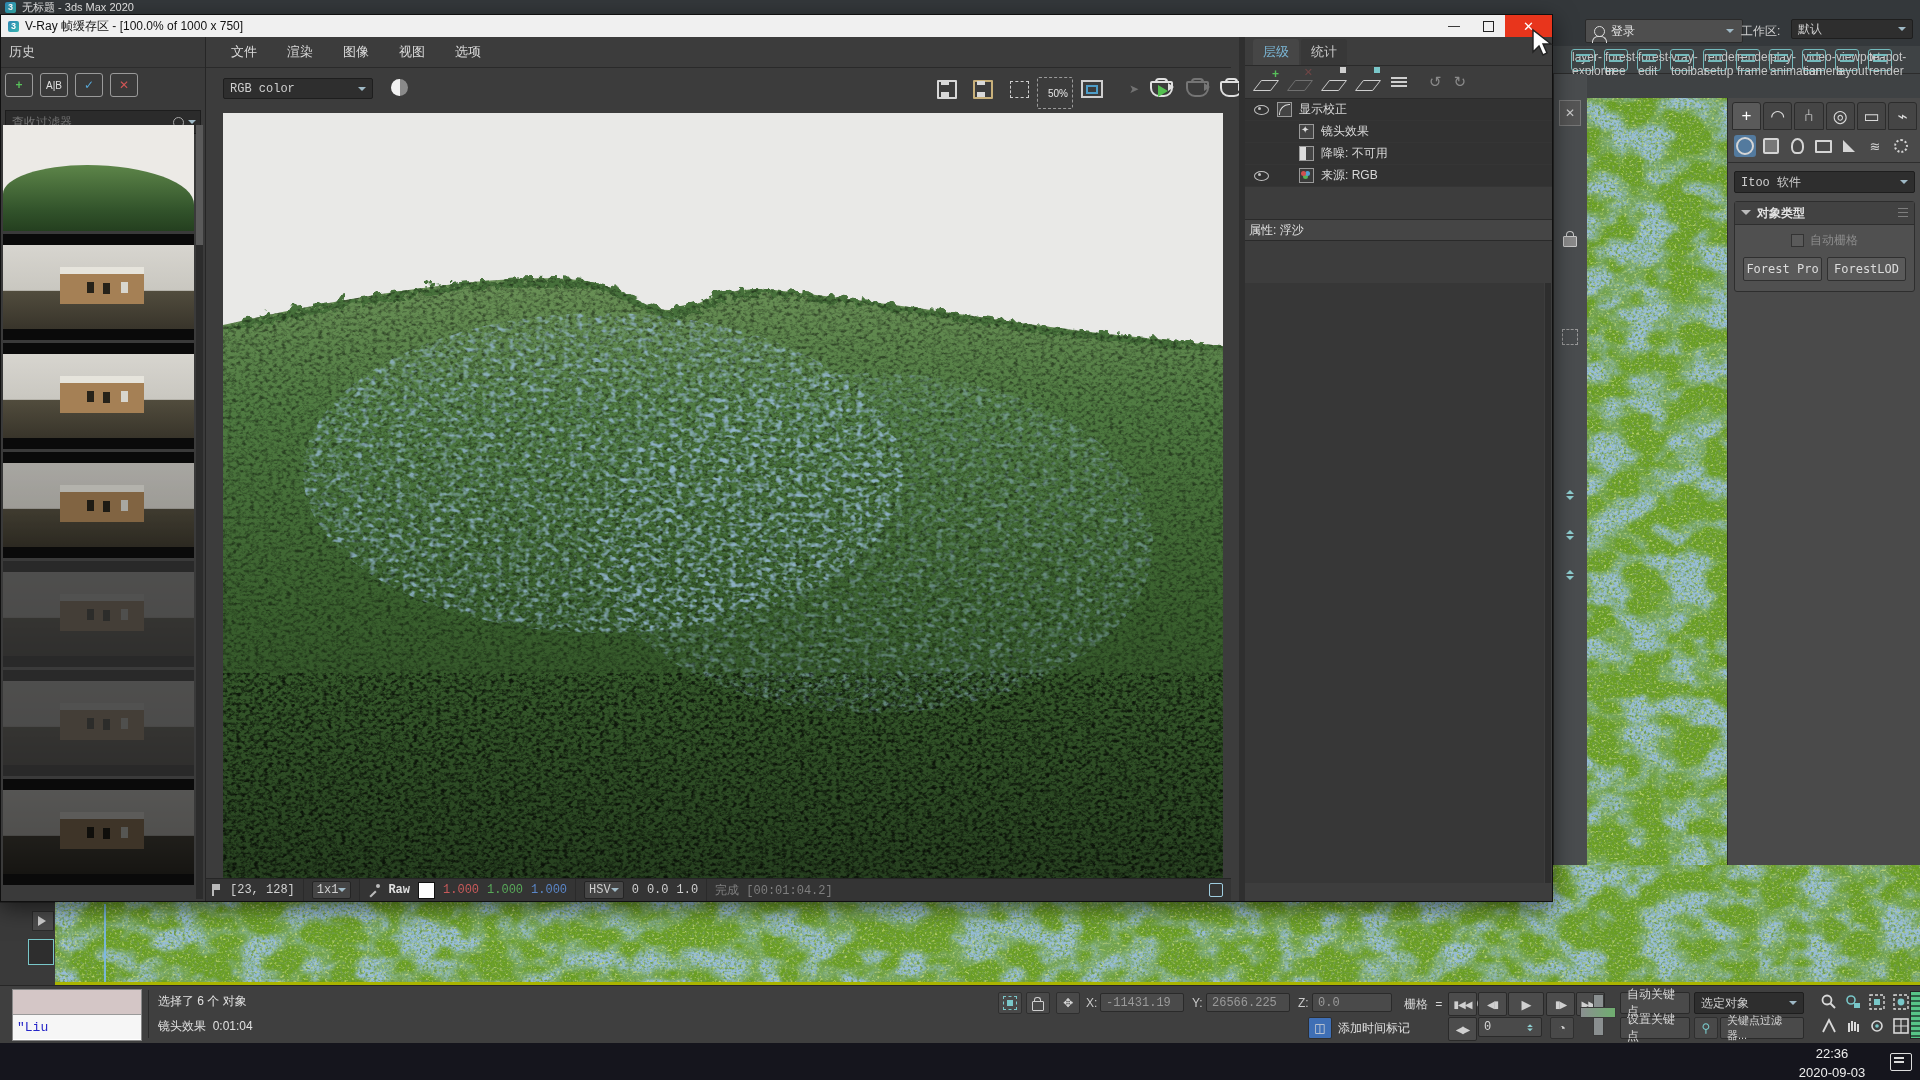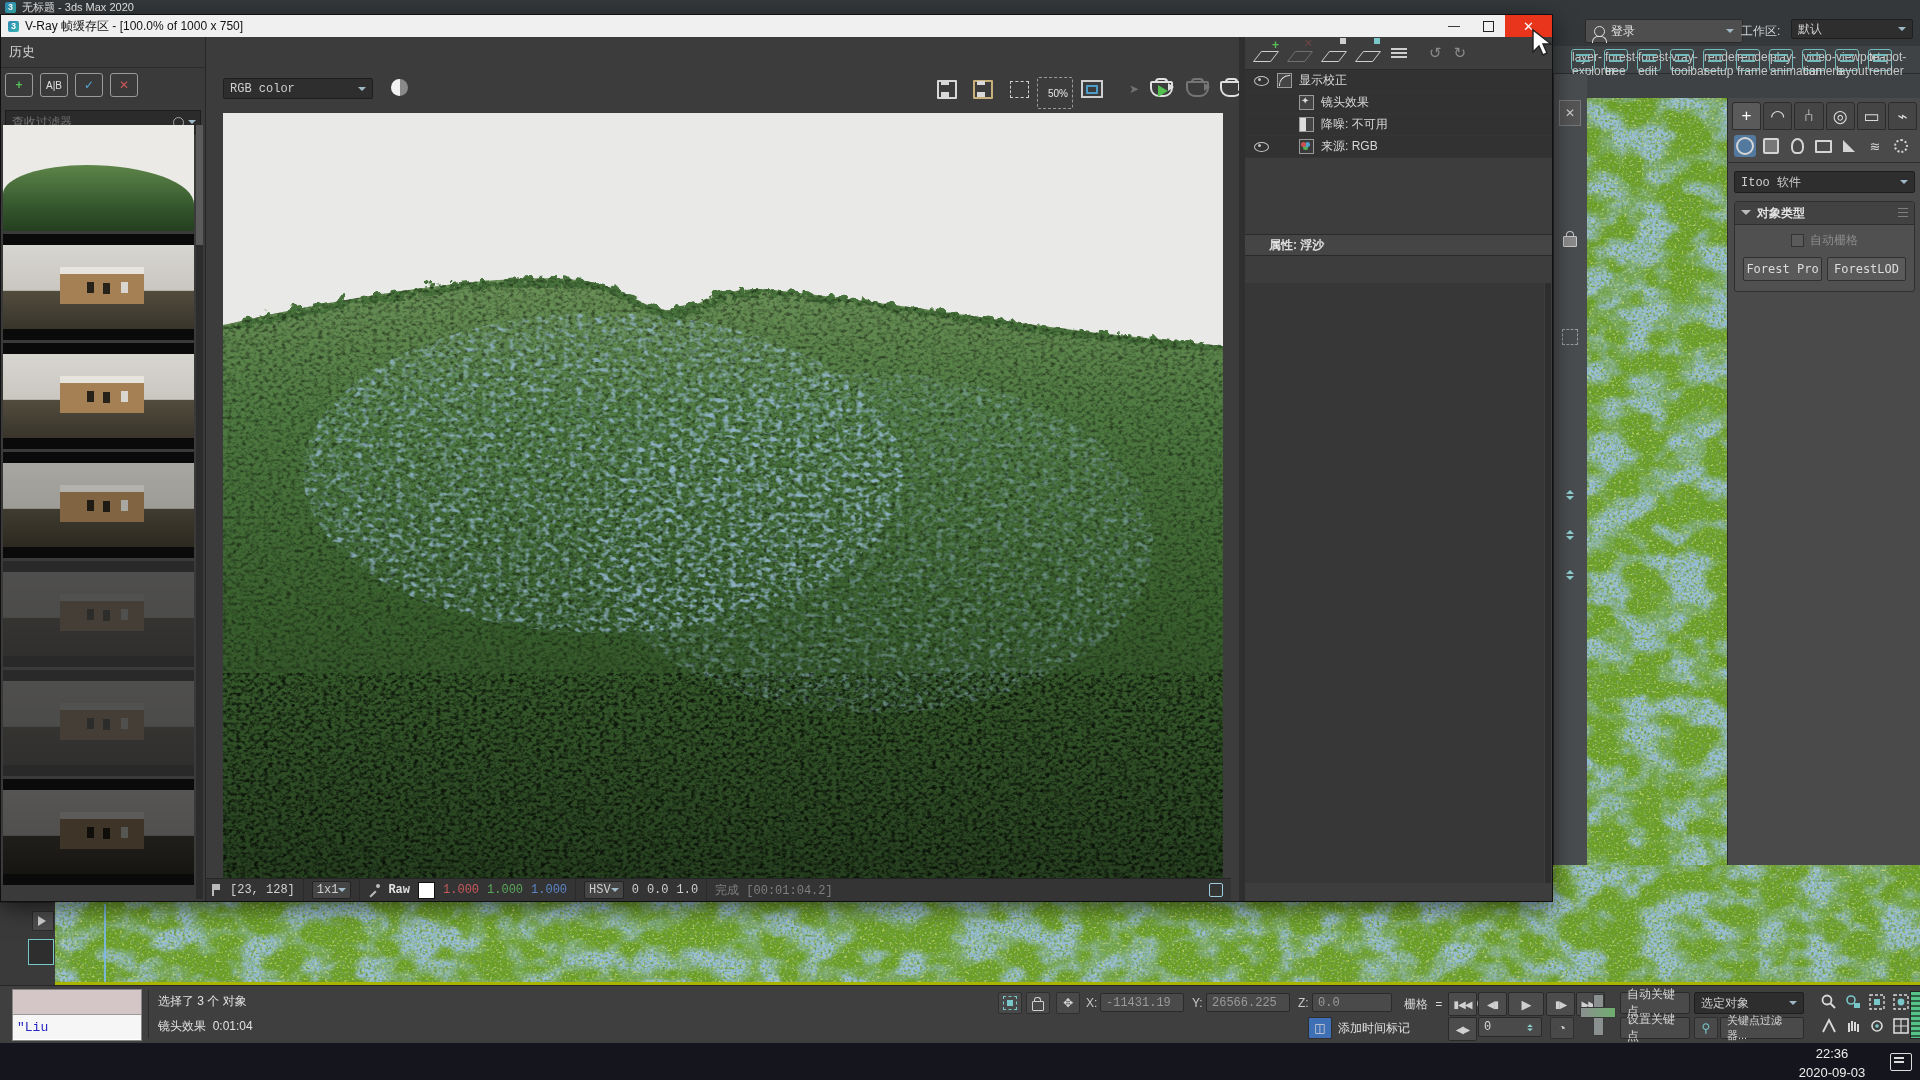--- a/index.html
+++ b/index.html
@@ -172,21 +172,21 @@
   .eye-none{visibility:hidden}
   .trow.child .eyecell{margin-left:8px}
   .licon{width:13px;height:13px;border:1px solid #9a9a9a;margin-left:8px;position:relative;background:#444;flex:none}
   .trow.child .licon{margin-left:30px}
   .licon.curve:before{content:"";position:absolute;left:1px;top:1px;width:10px;height:10px;border-left:1.6px solid #ddd;border-bottom:1.6px solid #ddd;border-radius:0 0 0 10px;transform:rotate(90deg)}
   .licon.lens:before{content:"✦";position:absolute;left:1px;top:-1px;color:#ddd;font-size:10px}
   .licon.denoise{background:linear-gradient(90deg,#ddd 50%,#444 50%)}
   .licon.rgb{background:#3a3a3a}
   .licon.rgb:before{content:"";position:absolute;left:1px;top:2px;width:5px;height:5px;border-radius:50%;background:#d05050;box-shadow:4px 0 0 #50a0d0,2px 3px 0 #55b055}
   .tlabel{margin-left:7px;color:#d8d8d8}
-  .props-head{margin-top:76px;height:20px;background:#454545;border-top:1px solid #2a2a2a;border-bottom:1px solid #2a2a2a;display:flex;align-items:center;padding-left:24px;font-weight:bold;color:#e0e0e0}
+  .props-head{margin-top:32px;height:20px;background:#454545;border-top:1px solid #2a2a2a;border-bottom:1px solid #2a2a2a;display:flex;align-items:center;padding-left:4px;font-weight:normal;color:#e0e0e0}
   .props-body{position:absolute;left:0;right:8px;top:246px;bottom:18px;background:#373737}
   .lay-scroll{position:absolute;right:1px;top:246px;width:6px;bottom:18px;background:#2e2e2e}
   
   .cursor{z-index:99}
   
   .signin{display:flex;align-items:center;background:#4e4e4e;border:1px solid #2a2a2a;border-radius:2px;color:#e2e2e2;padding:0 8px;height:22px}
   .person{width:9px;height:9px;border:1.5px solid #ddd;border-radius:50%;position:relative;margin-right:6px}
   .person:after{content:"";position:absolute;left:-3px;top:9px;width:13px;height:6px;border:1.5px solid #ddd;border-bottom:none;border-radius:6px 6px 0 0}
 </style>
 </head>
@@ -360,21 +360,21 @@
       </div>
   </div>
 </div>
 
 <div class="abs statusbar">
   <div class="abs listener">
     <div class="pink"></div>
     <div class="white mono">"Liu</div>
   </div>
   <div class="abs vsep" style="left:148px;top:4px;height:48px"></div>
-  <div class="abs" style="left:158px;top:7px;color:#e0e0e0">选择了 3 个 对象</div>
+  <div class="abs" style="left:158px;top:7px;color:#e0e0e0">选择了 6 个 对象</div>
   <div class="abs pre" style="left:158px;top:32px;color:#e0e0e0">镜头效果  0:01:04</div>
 
   <div class="abs sb-ico" style="left:998px;top:6px">
       <span class="sel-brack"></span>
     </div>
   <div class="abs sb-ico" style="left:1026px;top:6px">
       <span class="padlock"></span>
     </div>
   <div class="abs sb-ico" style="left:1056px;top:6px">✥</div>
   <span class="abs" style="left:1086px;top:10px;color:#c9c9c9">X:</span>
@@ -481,20 +481,28 @@
     <span>V-Ray 帧缓存区 - [100.0% of 1000 x 750]</span>
     <div style="margin-left:auto;display:flex">
       <span class="wbtn">—</span>
       <span class="wbtn">
           <span class="sq"></span>
         </span>
       <span class="wbtn close">✕</span>
     </div>
   </div>
 
+  <div class="vfb-menu">
+
+  <span>文件</span>
+      <span>渲染</span>
+      <span>图像</span>
+      <span>视图</span>
+      <span>选项</span>
+    </div>
 
   <div class="vfb-toolbar">
     <div class="abs drop mono" style="left:17px;top:11px;width:150px;height:21px">
       <span>RGB color</span>
       <span class="caret"></span>
     </div>
     <div class="abs" style="left:185px;top:12px;width:17px;height:17px;border-radius:50%;background:linear-gradient(90deg,#f2f2f2 50%,#8a8a8a 50%)"></div>
     <span class="vfbtool-ico" style="left:725px">
         <span class="disk"></span>
       </span>
@@ -616,20 +624,25 @@
         <div class="thumb house dark">
           <div class="t-img"></div>
         </div>
       </div>
     <div class="hist-scroll">
         <i></i>
       </div>
   </div>
 
   <div class="layers">
+    <div class="ltabs">
+
+    <span class="vtab on"><i>层级</i></span>
+        <span class="vtab off"><i>统计</i></span>
+      </div>
     <div class="ltools">
       <span class="lico">
           <span class="layerglyph"></span>
           <span class="plus">+</span>
         </span>
       <span class="lico dim">
           <span class="layerglyph"></span>
           <span class="ex">✕</span>
         </span>
       <span class="lico">

